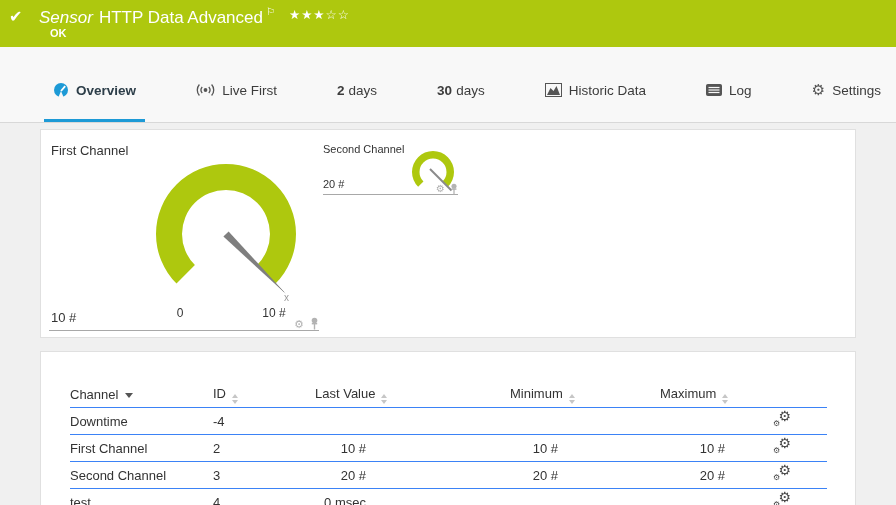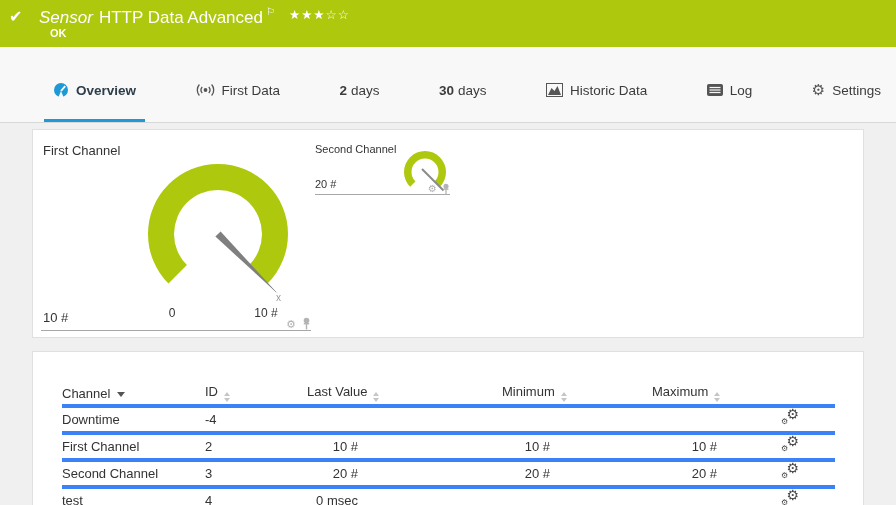--- a/index.html
+++ b/index.html
@@ -24,37 +24,37 @@
   .tabstrip { height:76px; background:#f8f8f8; border-bottom:1px solid #d8d8d8;
     display:flex; justify-content:space-between; padding:0 6px 0 44px; }
   .tab { display:flex; align-items:center; gap:7px; padding:14px 9px 0 9px;
     border-bottom:3px solid transparent; font-size:13.5px; color:#3c3c3c; cursor:pointer;
     white-space:nowrap; }
   .tab.active { border-bottom-color:#1d9ad6; color:#2d3e49; font-weight:bold; }
   .tab .num { font-weight:bold; margin-right:4px; }
   .tab .gearglyph { font-family:"DejaVu Sans",sans-serif; font-size:15px; color:#555; line-height:1; }
 
   
-  .panel { background:#fff; border:1px solid #e0e0e0; margin:0 32px; }
+  .panel { background:#fff; border:1px solid #e0e0e0; margin:0 40px; }
   .panel.gauges { position:relative; margin-top:6px; height:209px; }
   .panel.table { position:relative; margin-top:13px; height:186px; padding:30px 28px 0 29px; }
 
   .ptitle { position:absolute; left:10px; top:13px; font-size:13px; color:#333; }
   .abs { position:absolute; }
   .scalelabel { font-size:12px; color:#333; text-align:center; }
   .gvalue { font-size:13px; color:#333; }
   .gunderline { border-top:1px solid #a8a8a8; height:0; }
   .minigear { font-family:"DejaVu Sans",sans-serif; font-size:11px; color:#b0b0b0;
     line-height:1; cursor:pointer; }
   .tiplabel { font-size:10px; color:#999; }
   .sc-title, .sc-value { font-size:11px; color:#333; }
 
   
   .trow { display:grid; grid-template-columns:143px 102px 78px 117px 78px 72px 78px 1fr;
-    align-items:center; border-bottom:4px solid #3b82f6; height:27px; font-size:13px; }
+    align-items:center; border-bottom:1px solid #3b82f6; height:27px; font-size:13px; }
   .trow.thead { height:26px; color:#333; }
   .cell-r { text-align:right; }
   .c-last  { padding-right:27px; }
   .c-min   { padding-right:30px; }
   .c-max   { padding-right:13px; }
   .c-set   { text-align:right; padding-right:36px; }
   .thead .hc { cursor:pointer; white-space:nowrap; }
   .sort-desc { display:inline-block; width:0; height:0; border-left:4px solid transparent;
     border-right:4px solid transparent; border-top:5px solid #555; margin-left:7px; vertical-align:1px; }
   .sort-both { display:inline-flex; flex-direction:column; gap:2px; margin-left:6px; vertical-align:0px; }
@@ -89,21 +89,21 @@
     <span>Overview</span>
   </div>
   <div class="tab">
     <svg width="19" height="14" viewBox="0 0 19 14">
       <circle cx="9.5" cy="7" r="1.9" fill="#555"></circle>
       <path d="M6.2 4 A4.6 4.6 0 0 0 6.2 10" fill="none" stroke="#555" stroke-width="1.3"></path>
       <path d="M3.4 1.5 A8.2 8.2 0 0 0 3.4 12.5" fill="none" stroke="#555" stroke-width="1.3"></path>
       <path d="M12.8 4 A4.6 4.6 0 0 1 12.8 10" fill="none" stroke="#555" stroke-width="1.3"></path>
       <path d="M15.6 1.5 A8.2 8.2 0 0 1 15.6 12.5" fill="none" stroke="#555" stroke-width="1.3"></path>
     </svg>
-    <span>First Data</span>
+    <span>Live First</span>
   </div>
   <div class="tab">
     <span><span class="num">2</span><span>days</span></span>
   </div>
   <div class="tab">
     <span><span class="num">30</span><span>days</span></span>
   </div>
   <div class="tab">
     <svg width="17" height="14" viewBox="0 0 17 14">
       <rect x="0.5" y="0.5" width="16" height="13" fill="none" stroke="#555" stroke-width="1"></rect>

